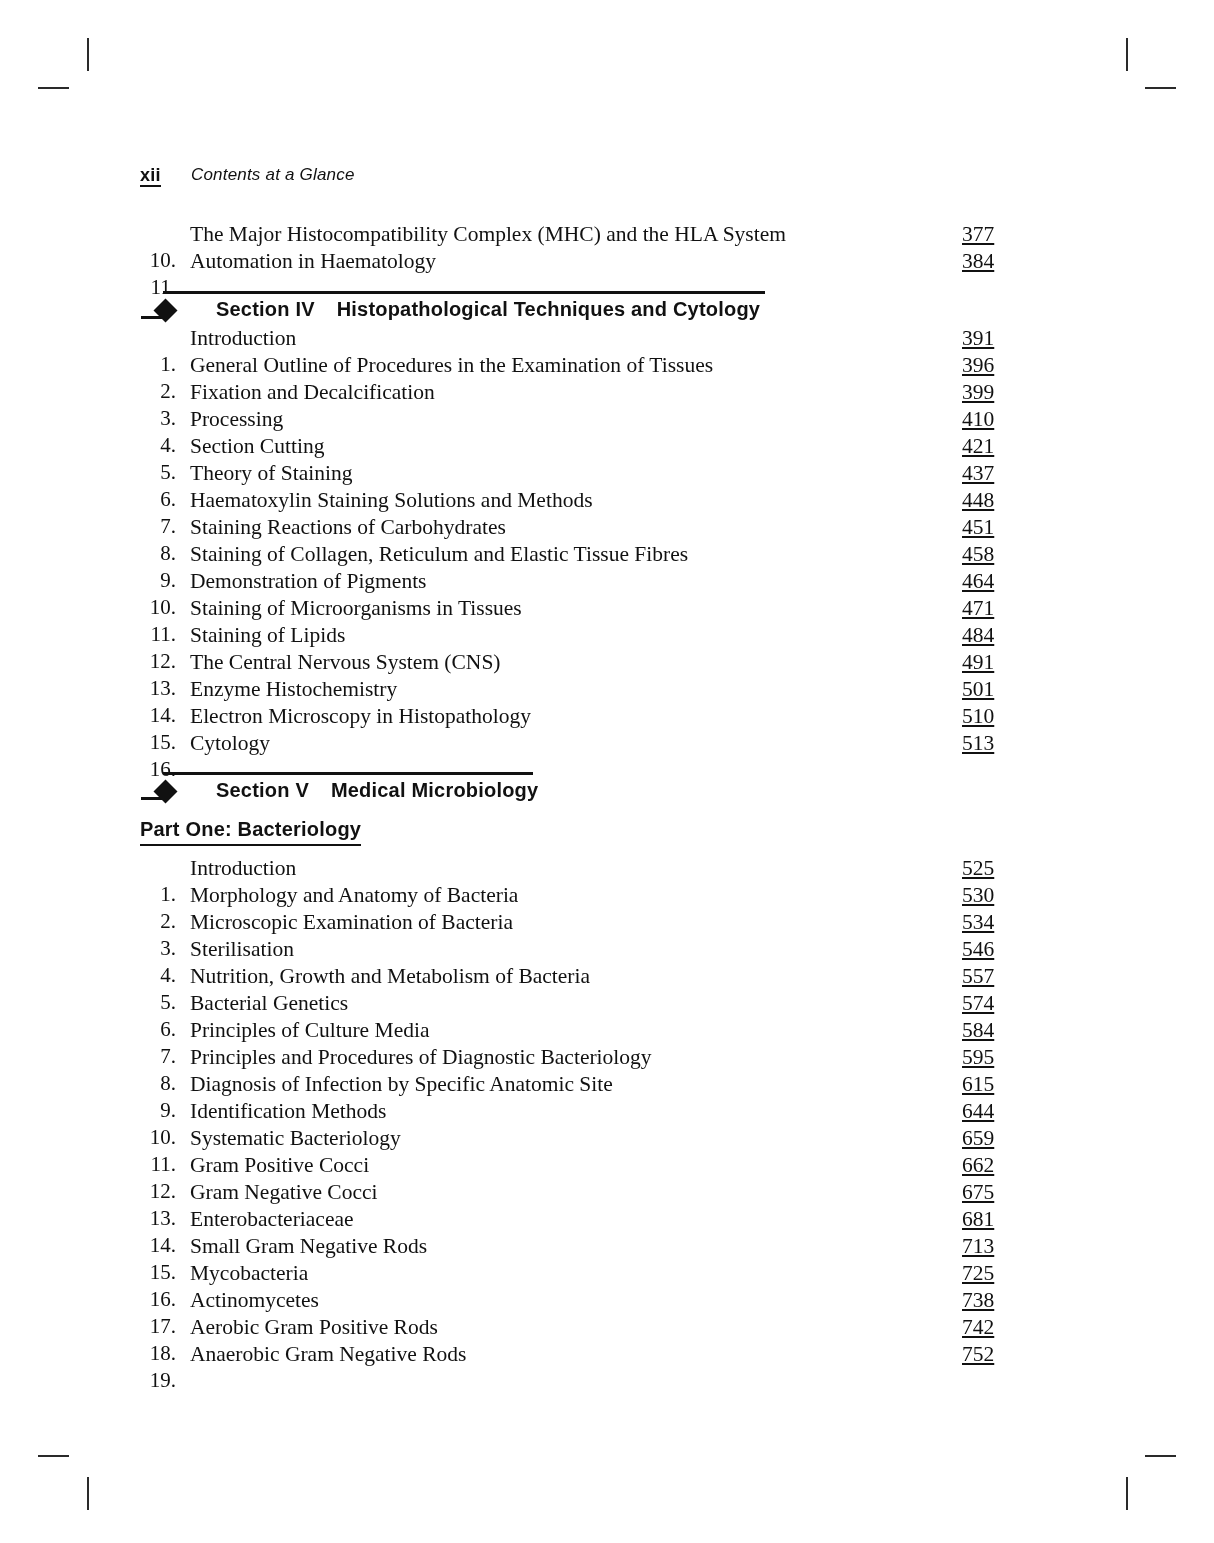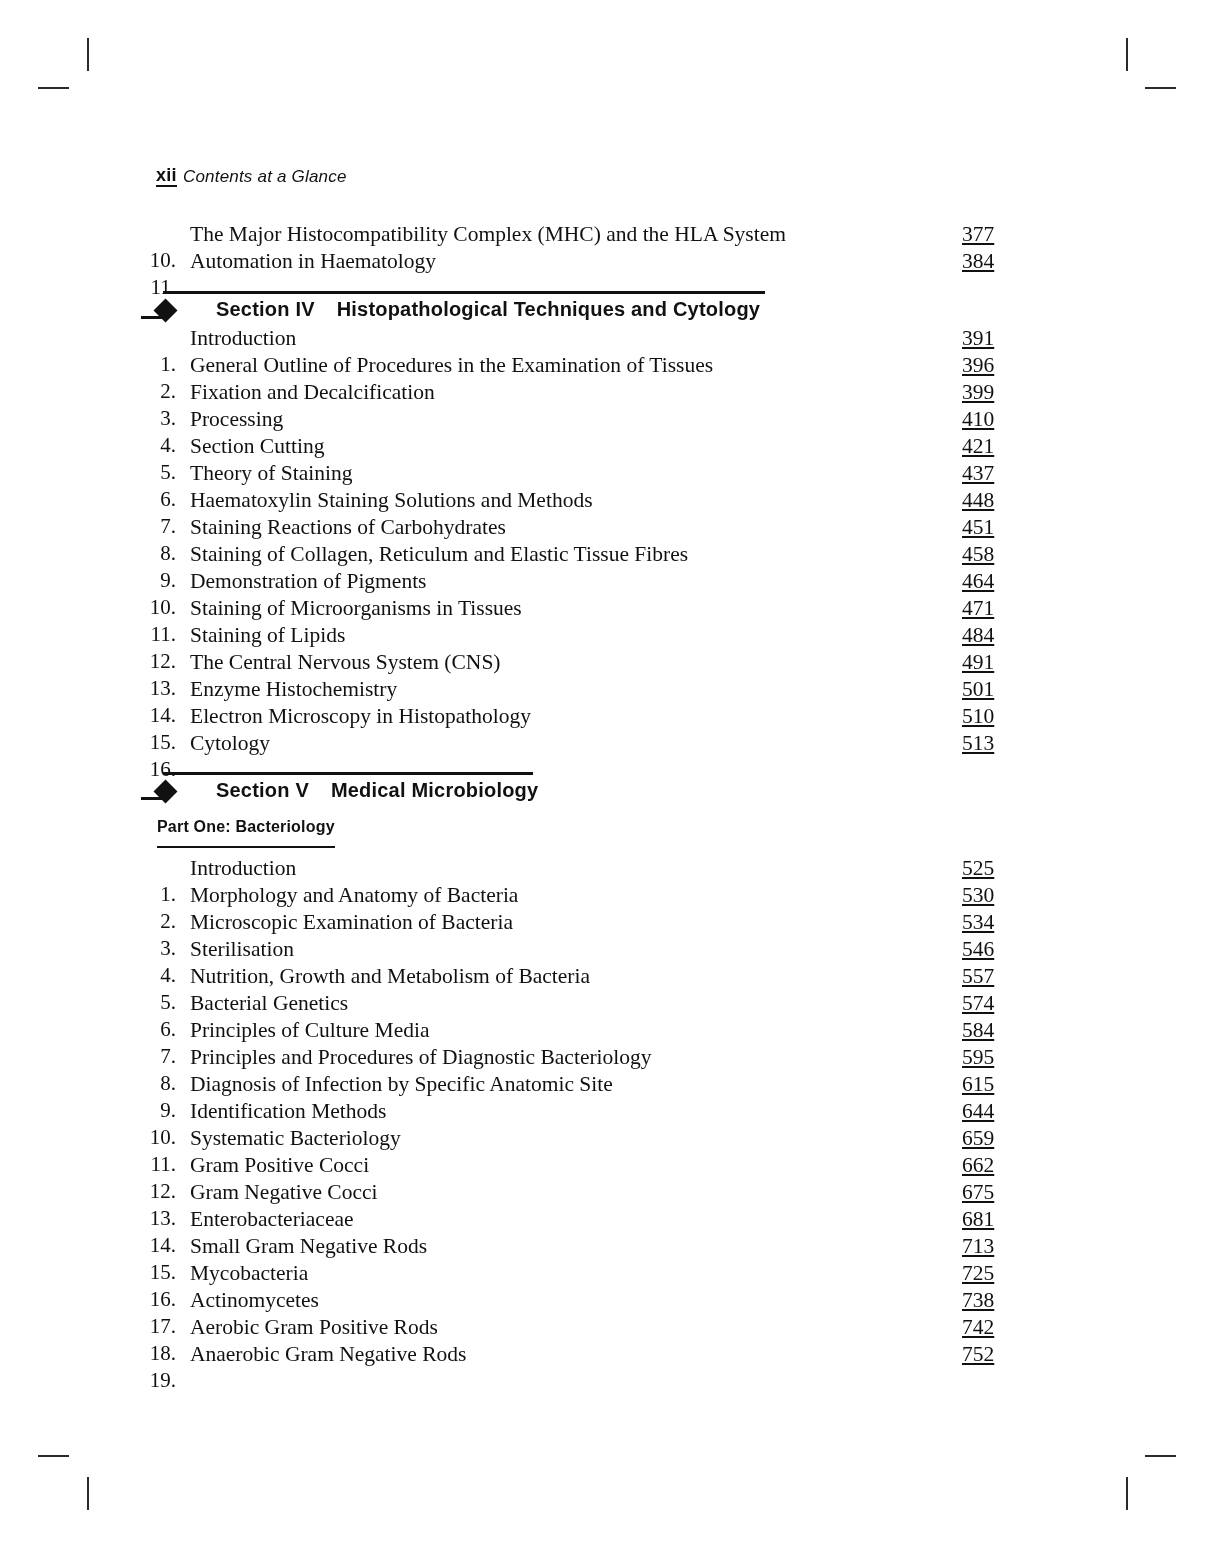--- a/index.html
+++ b/index.html
@@ -30,25 +30,25 @@
   .crop-tr-v { left: 1126px; top: 38px; }
   .crop-tr-h { left: 1145px; top: 87px; }
   .crop-bl-h { left: 38px;   top: 1455px; }
   .crop-bl-v { left: 87px;   top: 1477px; }
   .crop-br-h { left: 1145px; top: 1455px; }
   .crop-br-v { left: 1126px; top: 1477px; }
 
   
   .runhead {
     position: absolute;
-    left: 156px;
+    left: 140px;
     top: 166px;
     display: flex;
-    align-items: center;
-    gap: 6px;
+    align-items: flex-start;
+    gap: 30px;
     font-family: "Liberation Sans", "DejaVu Sans", sans-serif;
   }
   .runhead-folio {
     font-weight: bold;
     font-size: 18px;
     letter-spacing: 0.3px;
     border-bottom: 2px solid #111;
     padding-bottom: 1px;
     line-height: 1;
   }
@@ -140,27 +140,27 @@
     font-weight: bold;
     font-size: 20px;
     letter-spacing: 0.2px;
     white-space: nowrap;
   }
   .section-text .sec-no { margin-right: 22px; margin-left: 20px; }
 
   
   .part-heading {
     position: absolute;
-    left: 157px;
+    left: 140px;
     font-family: "Liberation Sans", "DejaVu Sans", sans-serif;
     font-weight: bold;
-    font-size: 16px;
+    font-size: 20px;
     letter-spacing: 0.2px;
     border-bottom: 2.5px solid #111;
-    padding-bottom: 10px;
+    padding-bottom: 3px;
     display: inline-block;
     white-space: nowrap;
   }
 </style>
 </head>
 <body>
 
 <div class="page">
 
   <div class="crop v crop-tl-v"></div>

